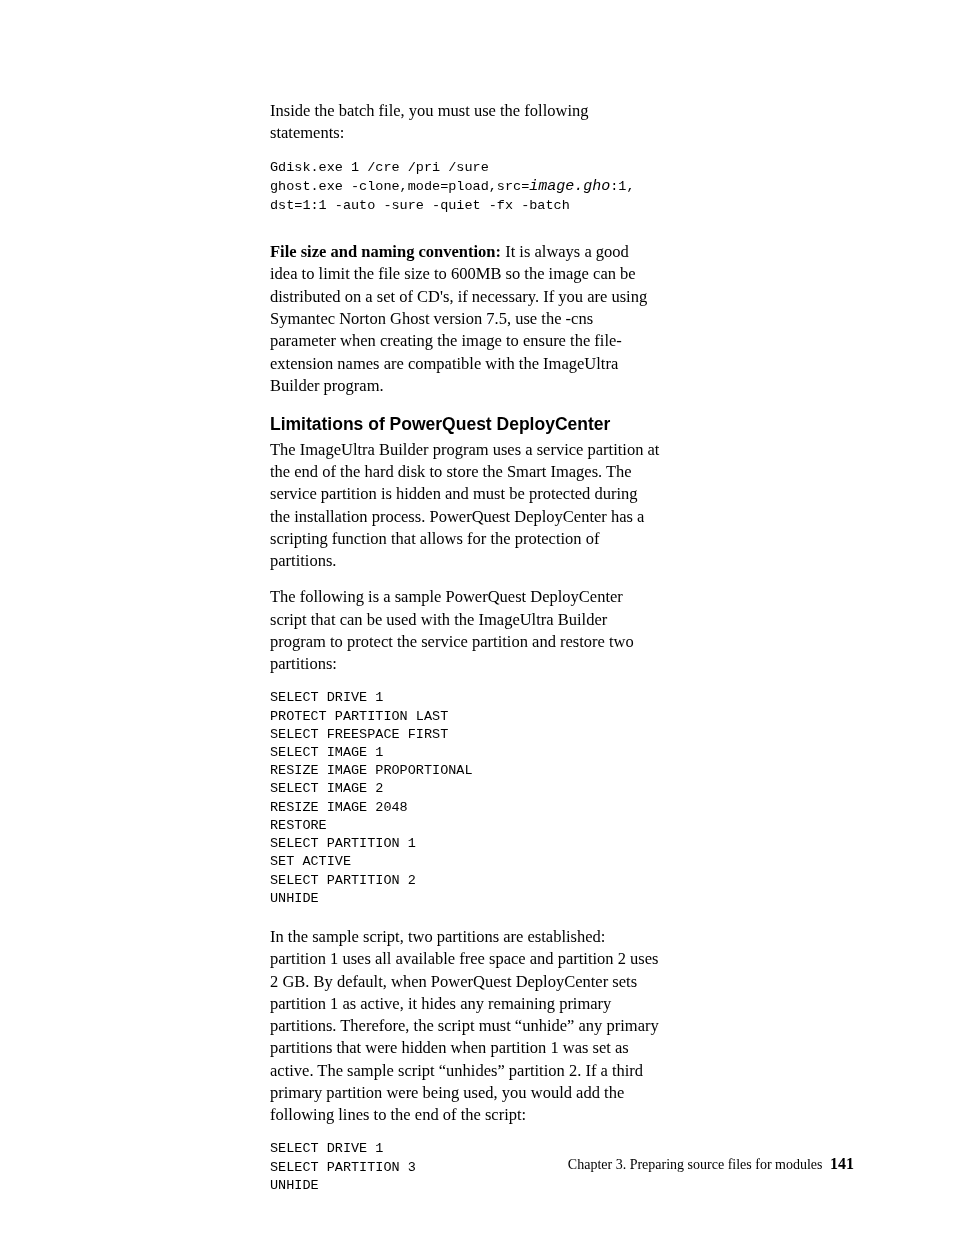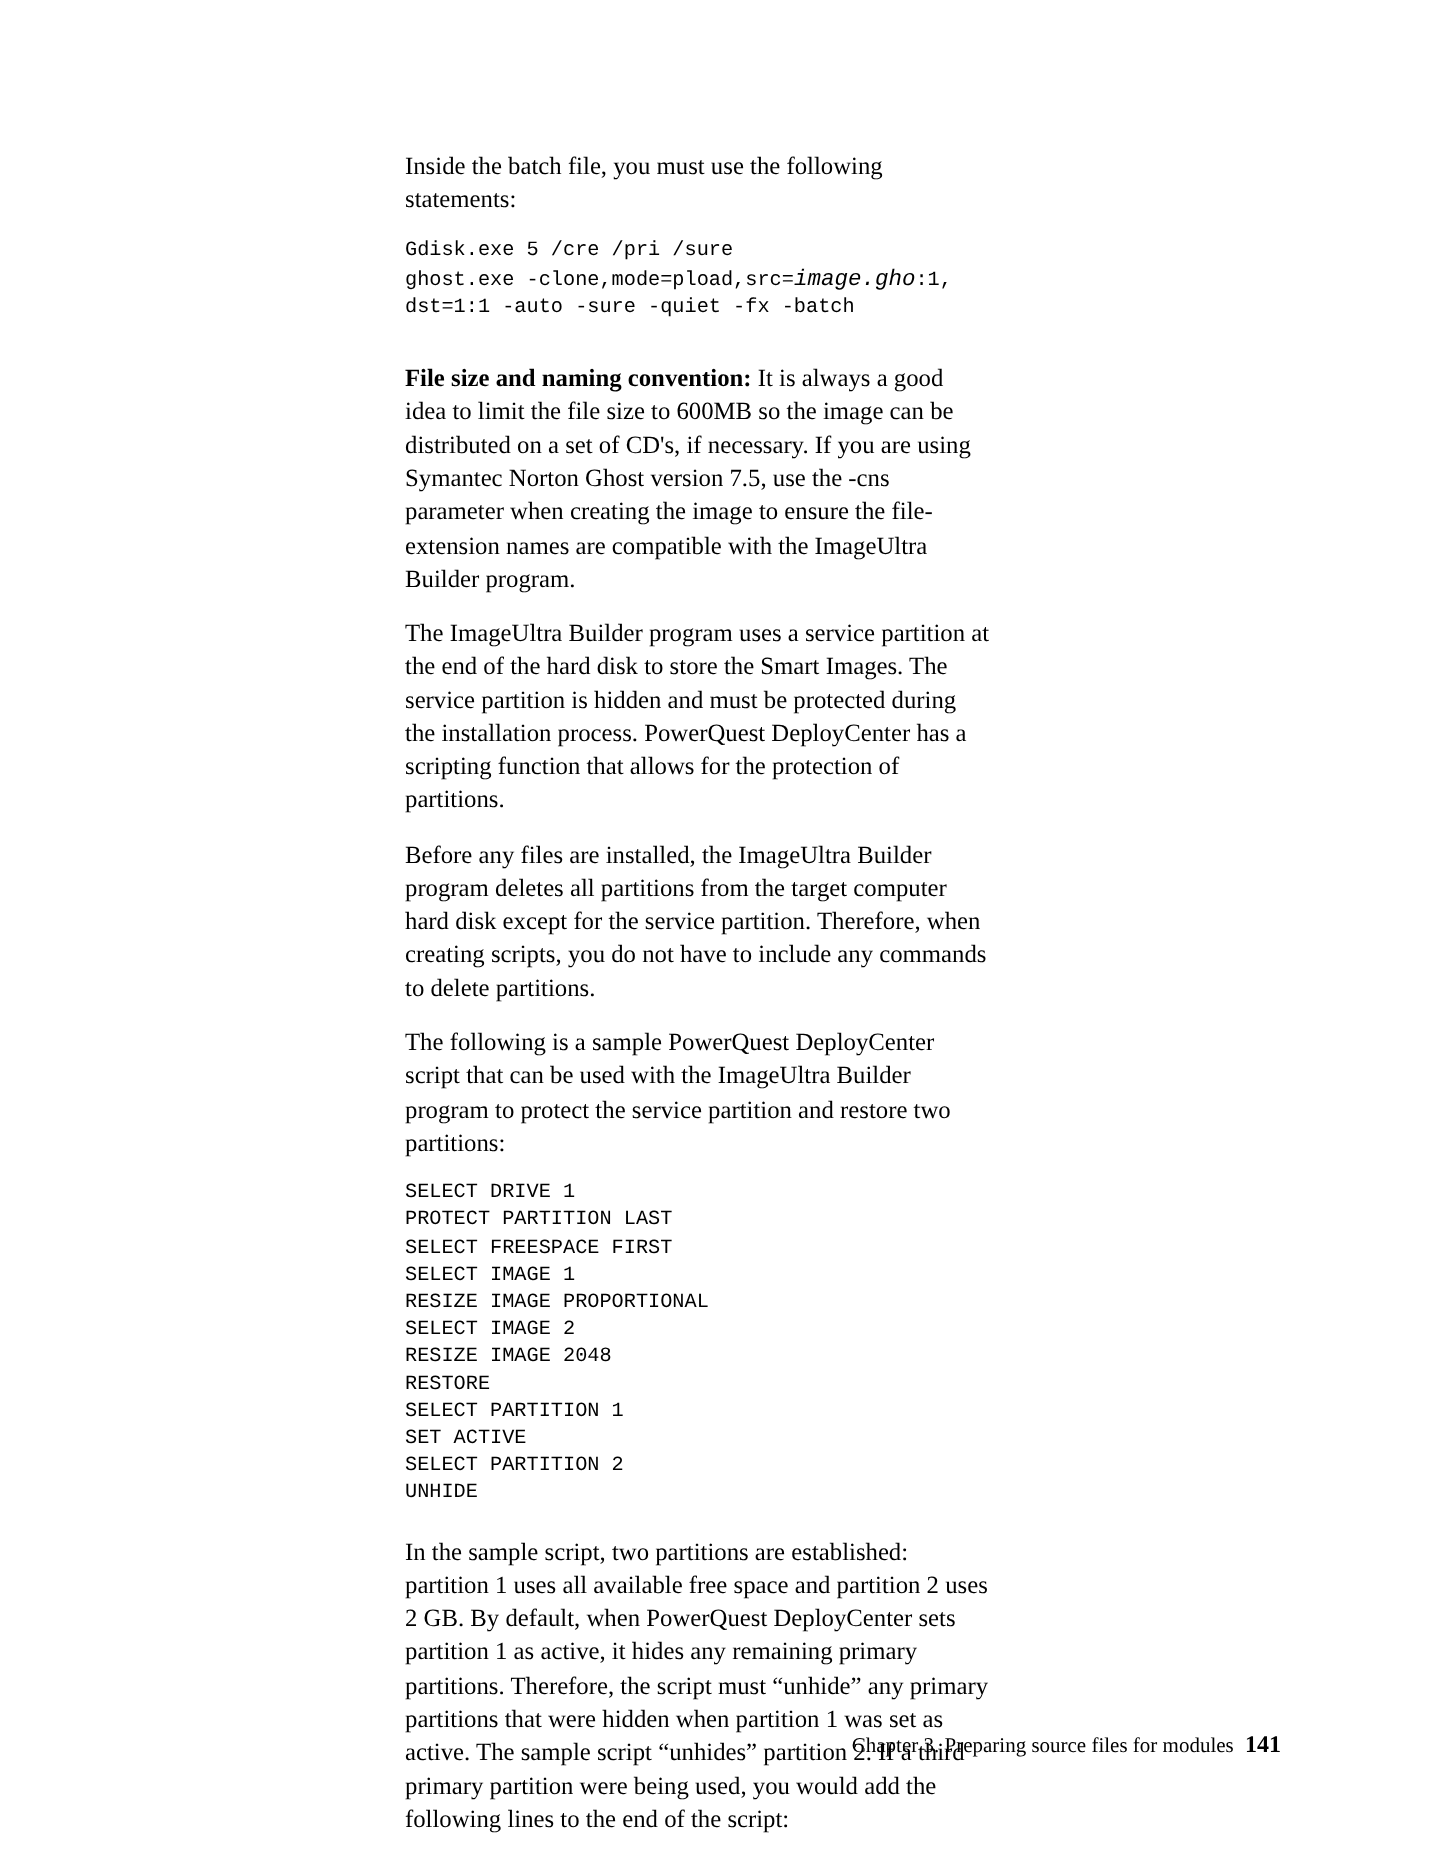--- a/index.html
+++ b/index.html
@@ -56,34 +56,34 @@
   }
   .mixed .code-inline { font-style: italic; }
 </style>
 </head>
 <body>
 
 <div class="page">
 
   <p class="para">Inside the batch file, you must use the following statements:</p>
 
-  <div class="code"><span>Gdisk.exe 5 /cre /pri /sure</span>
+  <div class="code"><span>Gdisk.exe 1 /cre /pri /sure</span>
 <span><span>ghost.exe -clone,mode=pload,src=</span><span class="code-inline">image.gho</span><span>:1,</span></span>
 <span>dst=1:1 -auto -sure -quiet -fx -batch</span></div>
 
 
 
   <p class="para">
     <span class="bold">File size and naming convention:</span><span>  It is always a good idea to limit the file size to 600MB so the image can be distributed on a set of CD's, if necessary. If you are using Symantec Norton Ghost version 7.5, use the -cns parameter when creating the image to ensure the file-extension names are compatible with the ImageUltra Builder program.</span>
   </p>
 
+  <div class="h2">Limitations of PowerQuest DeployCenter</div>
 
   <p class="para" style="margin-top:2px">The ImageUltra Builder program uses a service partition at the end of the hard disk to store the Smart Images. The service partition is hidden and must be protected during the installation process. PowerQuest DeployCenter has a scripting function that allows for the protection of partitions.</p>
 
-  <p class="para">Before any files are installed, the ImageUltra Builder program deletes all partitions from the target computer hard disk except for the service partition. Therefore, when creating scripts, you do not have to include any commands to delete partitions.</p>
 
   <p class="para">The following is a sample PowerQuest DeployCenter script that can be used with the ImageUltra Builder program to protect the service partition and restore two partitions:</p>
 
   <div class="code" style="margin-bottom:18px">SELECT DRIVE 1
 PROTECT PARTITION LAST
 SELECT FREESPACE FIRST
 SELECT IMAGE 1
 RESIZE IMAGE PROPORTIONAL
 SELECT IMAGE 2
 RESIZE IMAGE 2048

